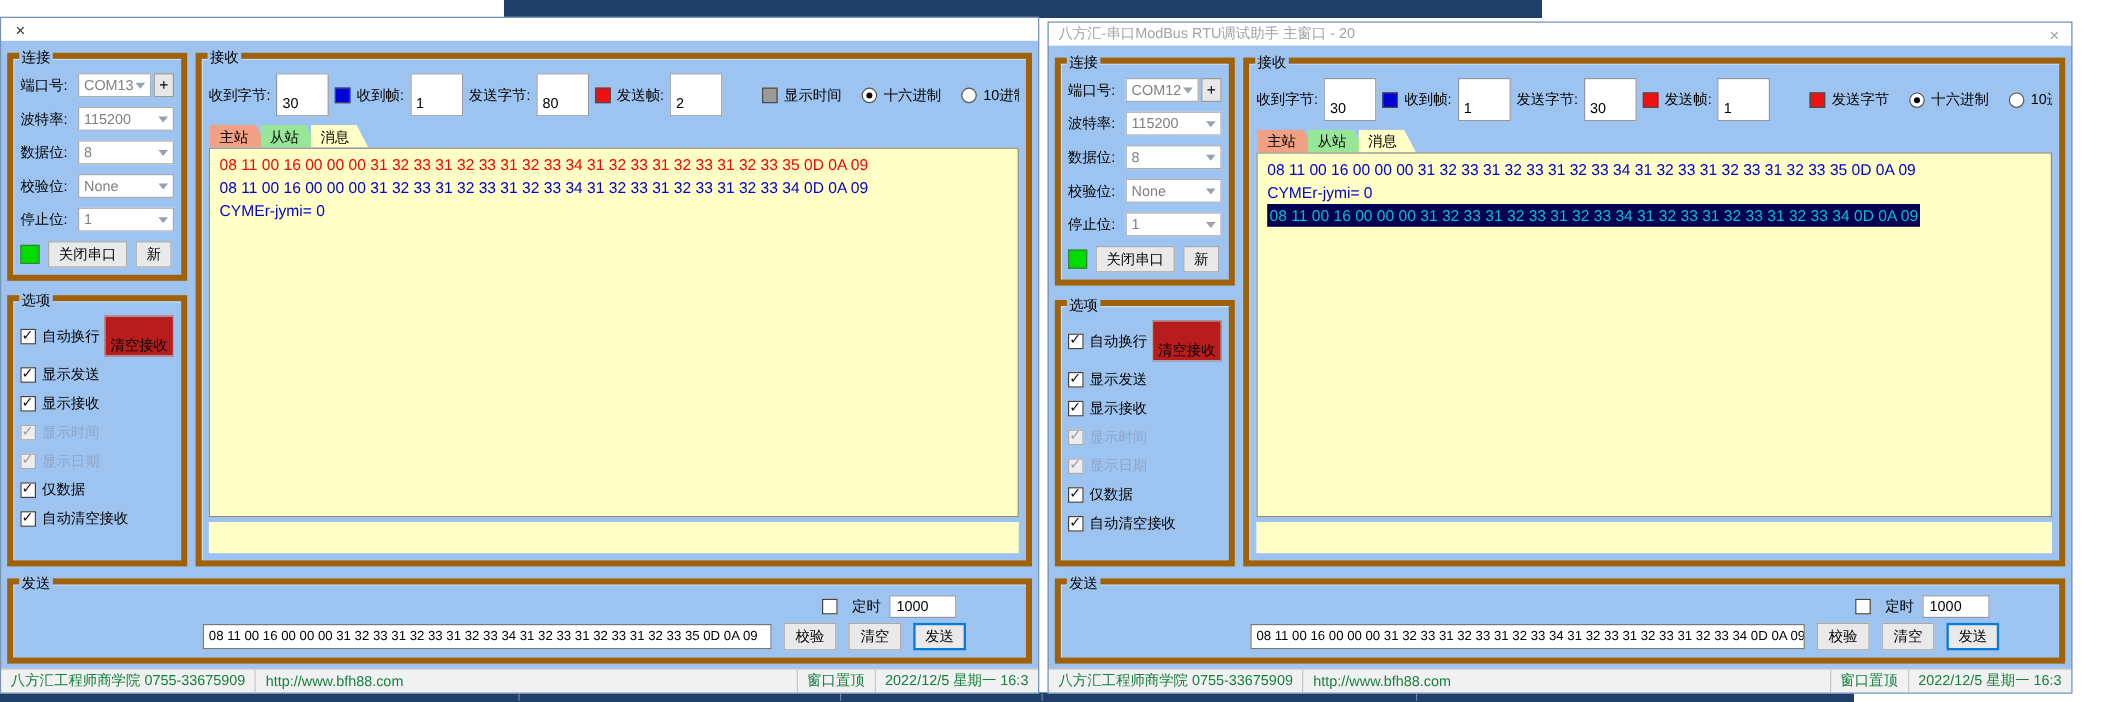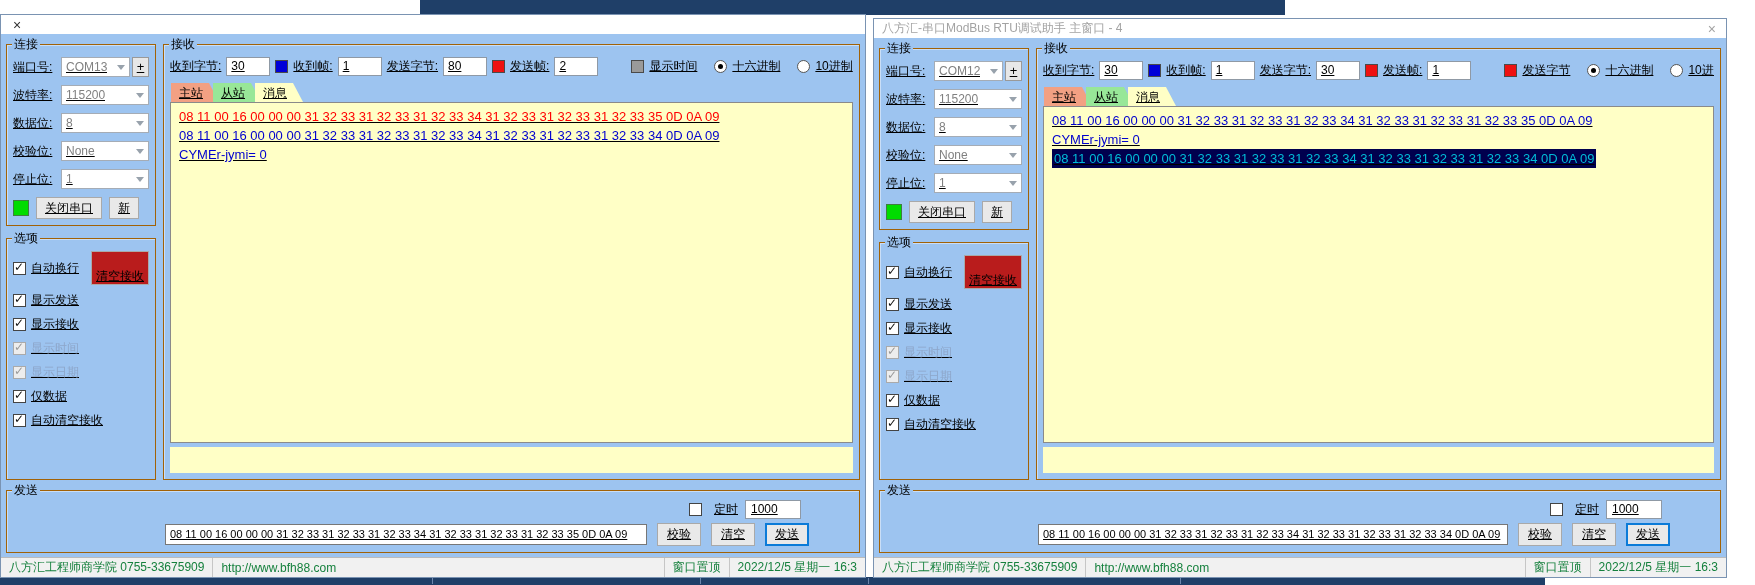--- a/index.html
+++ b/index.html
@@ -13,21 +13,21 @@
   .win{position:absolute;background:#9dc4f0;border:1px solid #7a93b2;display:flex;flex-direction:column;z-index:1;}
   .titlebar{flex:0 0 19px;background:#ffffff;display:flex;align-items:center;padding:0 6px 0 8px;font-size:12px;}
   .title{flex:1;white-space:nowrap;overflow:hidden;}
   .close{font-size:14px;color:#333;padding:0 4px;line-height:16px;}
   .win.inactive .title,.win.inactive .close{color:#a3a3a3;}
 
   .body{flex:1;display:flex;flex-direction:column;padding:10px 5px 4px;min-height:0;}
   .mainrow{flex:1;display:flex;gap:7px;min-height:0;}
   .leftcol{flex:0 0 150px;display:flex;flex-direction:column;gap:12px;min-height:0;}
 
-  .group{position:relative;border:1px solid #a16207;box-shadow:inset 1px 1px 0 rgba(255,255,255,.45);padding:12px 6px 6px;text-decoration:underline;}
+  .group{position:relative;border:5px solid #a16207;box-shadow:inset 1px 1px 0 rgba(255,255,255,.45);padding:12px 6px 6px;}
   .glabel{position:absolute;top:-8px;left:5px;background:#9dc4f0;padding:0 2px;font-size:12px;line-height:14px;}
 
   .frow{display:flex;align-items:center;margin-bottom:8px;}
   .flabel{flex:0 0 48px;font-size:12px;white-space:nowrap;}
   .combo{flex:1;height:20px;background:#fff;border:1px solid #a5acb5;display:flex;align-items:center;
          justify-content:space-between;padding:0 4px;font-size:12px;color:#808080;min-width:0;}
   .cval{overflow:hidden;white-space:nowrap;}
   .chev{width:0;height:0;border-left:4px solid transparent;border-right:4px solid transparent;border-top:5px solid #98a2ac;flex:0 0 auto;}
   .plusbtn{flex:0 0 17px;height:20px;margin-left:2px;background:#e7e7e7;border:1px solid #999;
            font-size:13px;text-align:center;line-height:17px;}
@@ -39,21 +39,21 @@
   .optrow{display:flex;align-items:center;margin-bottom:7px;font-size:12px;}
   .cb{width:13px;height:13px;background:#fff;border:1px solid #444;margin-right:5px;position:relative;flex:0 0 auto;}
   .cb.on::after{content:"✓";position:absolute;left:0;top:-3px;font-size:12px;font-weight:bold;color:#111;}
   .optrow.dis .cb{background:#ededed;border-color:#aaa;}
   .optrow.dis .cb.on::after{color:#9a9a9a;}
   .optrow.dis .optlabel{color:#8da6c9;}
   .smallbtn{margin-left:auto;background:#b91c1c;border:1px solid #a9a9a9;font-size:12px;height:20px;padding:16px 4px;font-family:inherit;}
 
   .recv{flex:1;display:flex;flex-direction:column;min-width:0;padding:10px 6px 6px;}
   .stats{flex:0 0 auto;display:flex;align-items:center;gap:5px;font-size:12px;white-space:nowrap;margin:2px 0 7px;overflow:hidden;}
-  .statbox{width:44px;height:19px;background:#fff;border:1px solid #8f99a5;font-size:12px;padding:1px 4px;flex:0 0 auto;}
+  .statbox{width:44px;height:19px;background:#fff;border:1px solid #8f99a5;font-size:12px;padding:17px 4px;flex:0 0 auto;}
   .dot{width:13px;height:13px;border:1px solid #4a4a4a;flex:0 0 auto;}
   .mll{margin-left:28px;}
   .mls{margin-left:12px;}
   .radio{width:13px;height:13px;border-radius:50%;background:#fff;border:1px solid #555;position:relative;flex:0 0 auto;}
   .radio.sel::after{content:"";position:absolute;left:3px;top:3px;width:5px;height:5px;border-radius:50%;background:#000;}
 
   .tabs{flex:0 0 19px;display:flex;margin-left:1px;position:relative;z-index:2;}
   .tab{font-size:12px;padding:2px 16px 0 8px;margin-right:-6px;clip-path:polygon(0 0,calc(100% - 10px) 0,100% 100%,0 100%);}
   .tab.t1{background:#f2a083;}
   .tab.t2{background:#98e798;}
@@ -229,21 +229,21 @@
     <div class="statusbar">
       <span class="sb s1">八方汇工程师商学院  0755-33675909</span>
       <span class="sb s2">http://www.bfh88.com</span>
       <span class="sb s3">窗口置顶</span>
       <span class="sb s4">2022/12/5 星期一 16:3</span>
     </div>
   </div>
 
   <div class="win inactive" style="left:873px;top:18px;width:854px;height:560px;">
     <div class="titlebar">
-      <span class="title">八方汇-串口ModBus RTU调试助手 主窗口 - 4</span>
+      <span class="title">八方汇-串口ModBus RTU调试助手 主窗口 - 20</span>
       <span class="close">×</span>
     </div>
     <div class="body">
       <div class="mainrow">
         <div class="leftcol">
           <div class="group conn">
             <span class="glabel">连接</span>
             <div class="frow">
               <span class="flabel">端口号:</span>
               <span class="combo">

